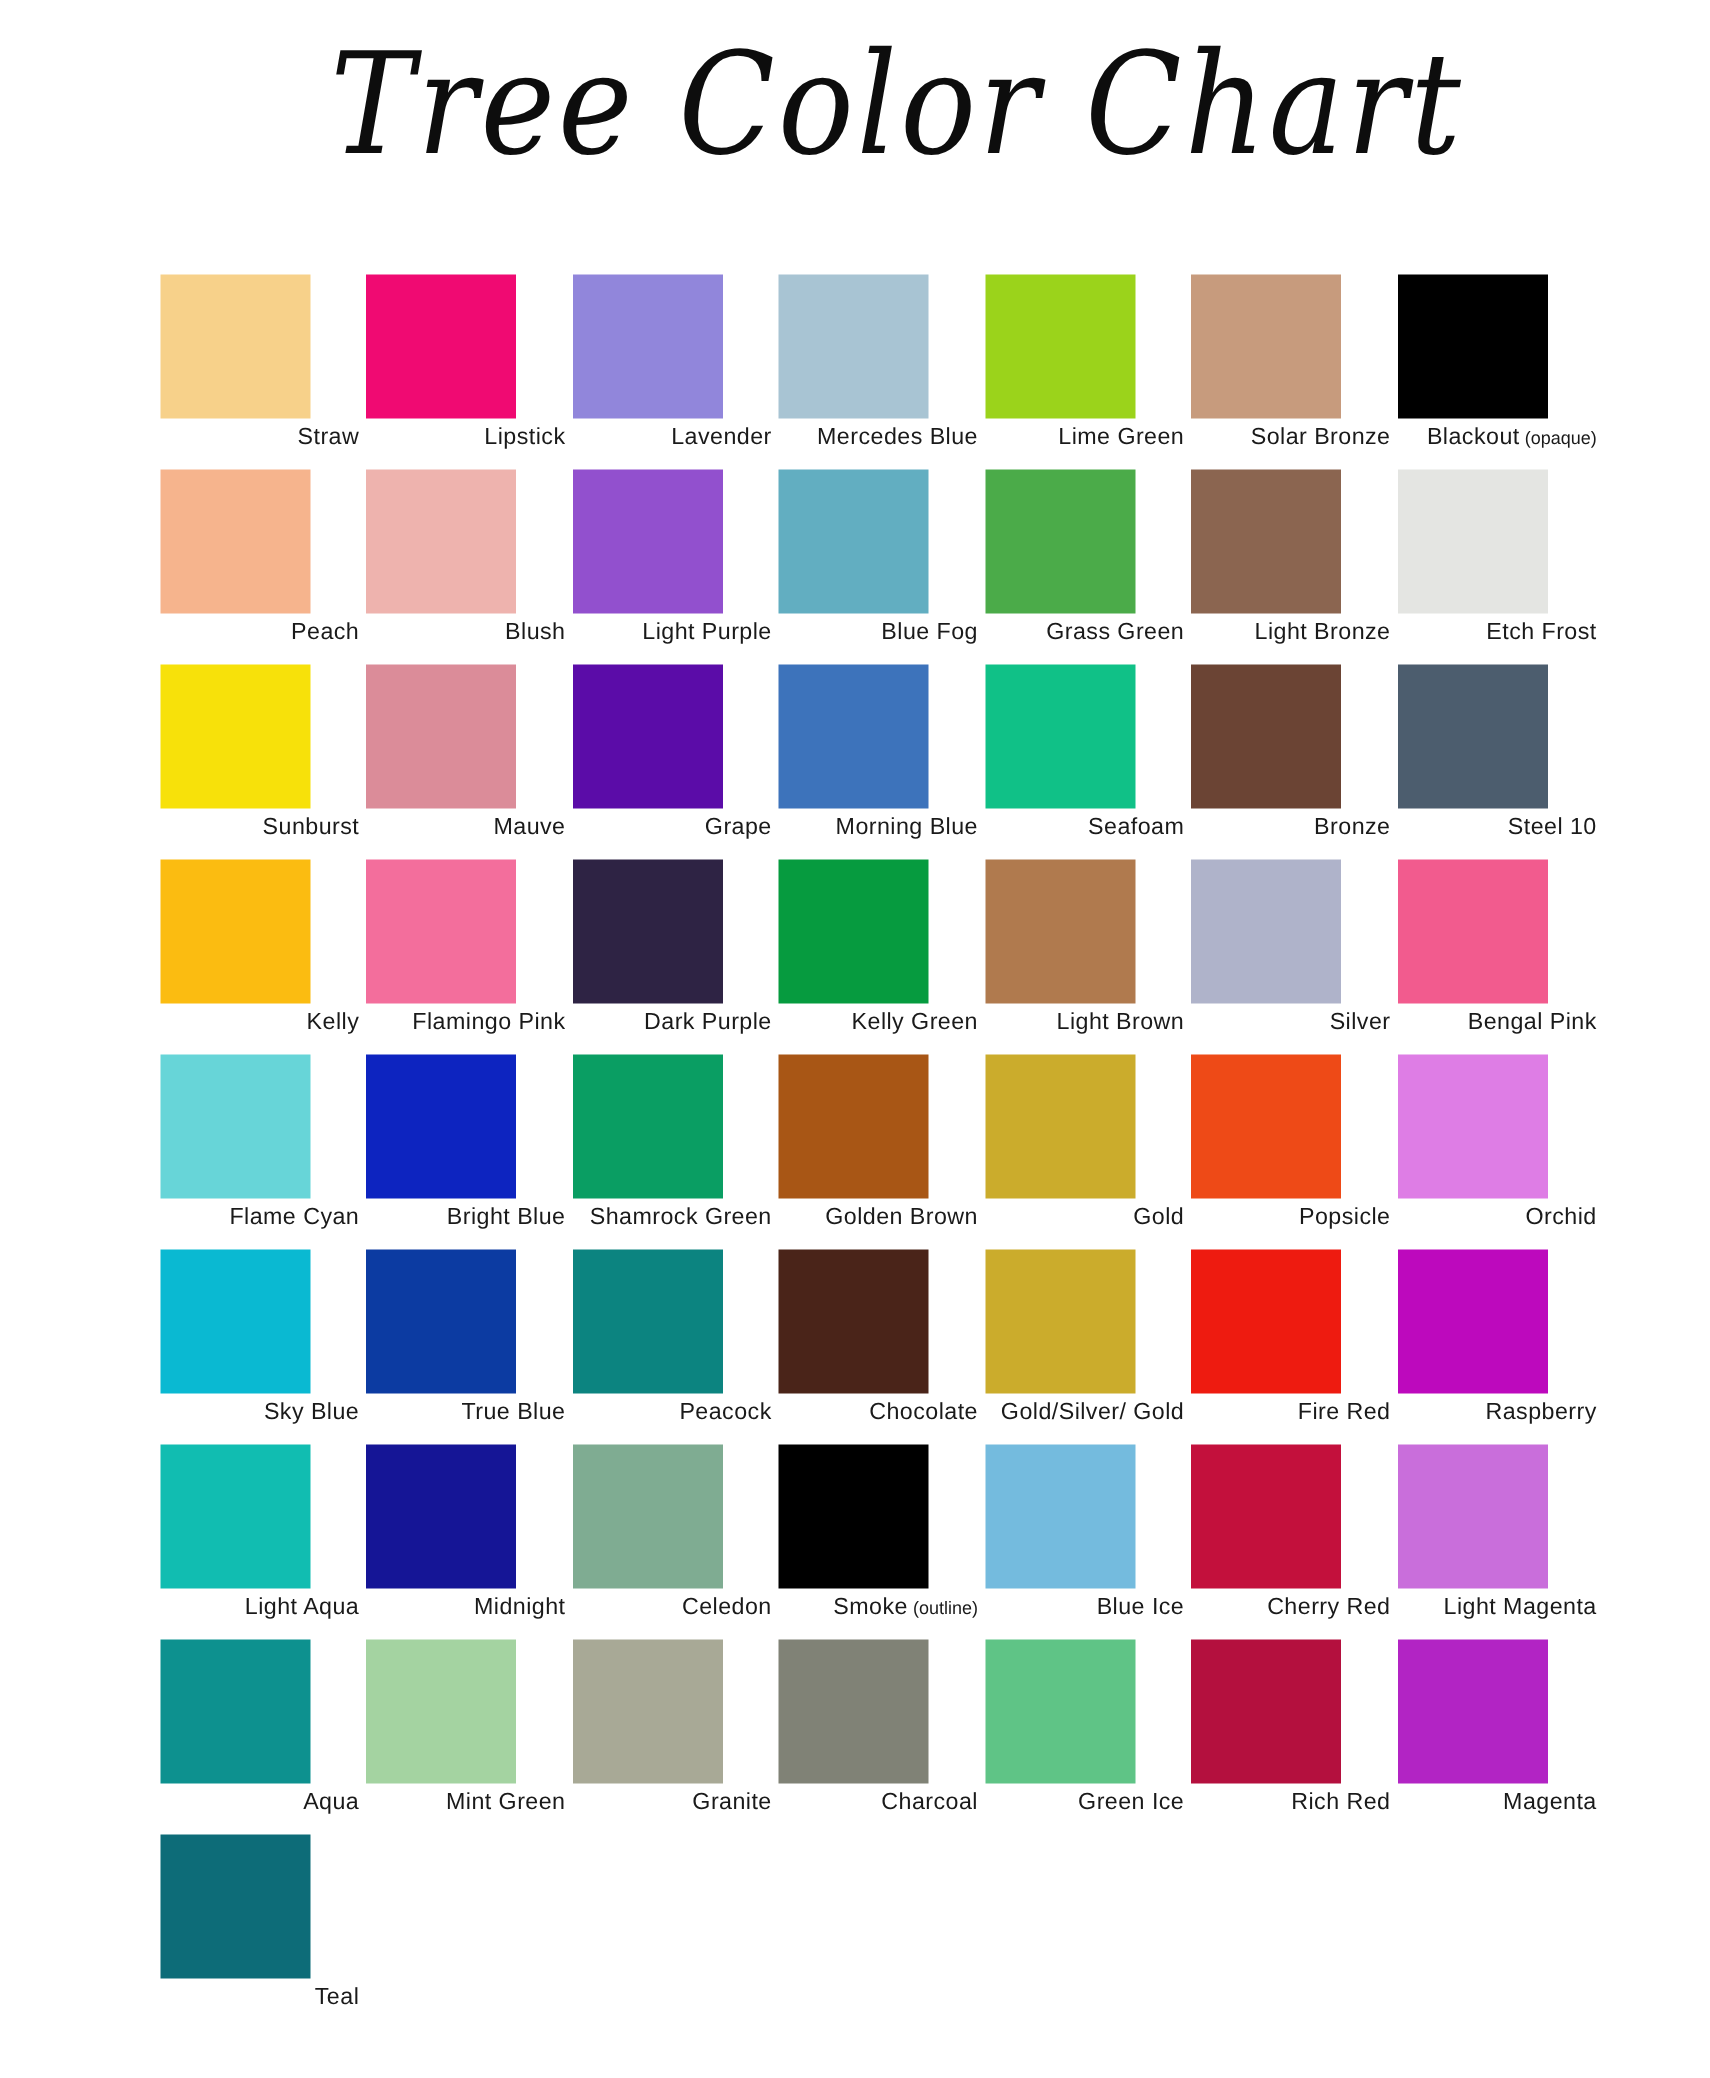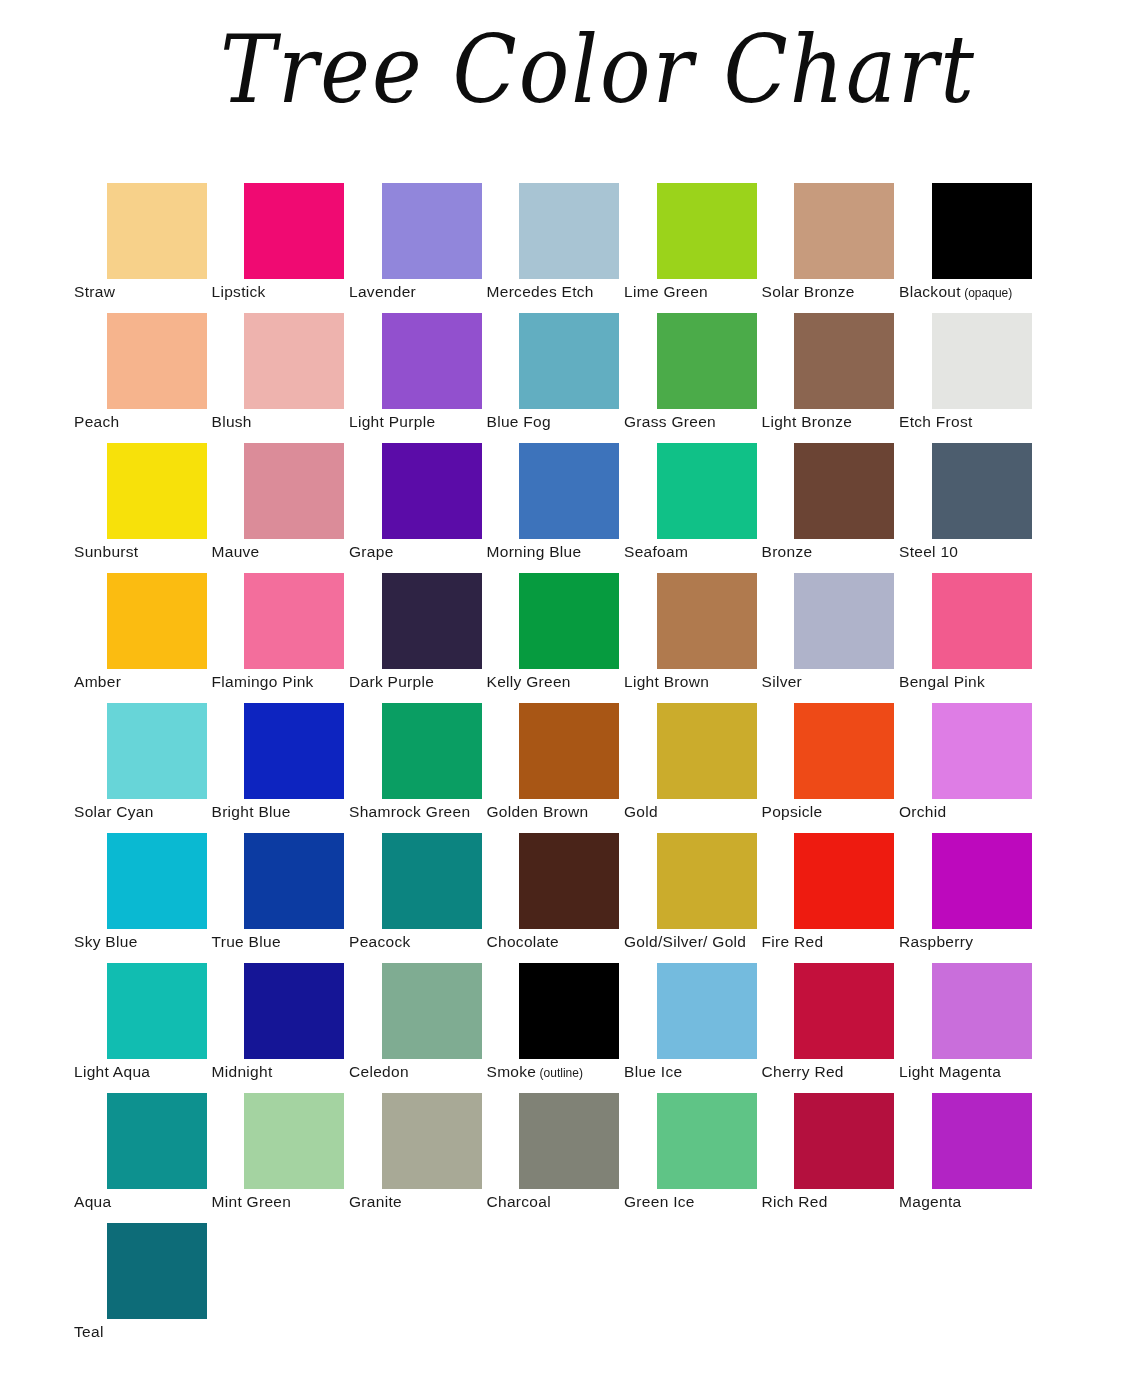--- a/index.html
+++ b/index.html
@@ -67,21 +67,21 @@
     height: 96px;
     margin: 0 auto;
     display: block;
   }
 
   .caption {
     position: absolute;
     left: -14px;
     right: -14px;
     top: 100px;
-    text-align: left;
+    text-align: right;
     font-family: "Liberation Sans", sans-serif;
     font-size: 15.5px;
     font-weight: 400;
     letter-spacing: 0.3px;
     color: #1a1a1a;
     white-space: nowrap;
   }
   .caption .note {
     font-size: 12px;
     letter-spacing: 0;
@@ -104,21 +104,21 @@
       <div class="cell">
         <div class="swatch" style="background: rgb(240, 10, 114);"></div>
         <div class="caption"><span class="name">Lipstick</span></div>
       </div>
       <div class="cell">
         <div class="swatch" style="background: rgb(145, 134, 219);"></div>
         <div class="caption"><span class="name">Lavender</span></div>
       </div>
       <div class="cell">
         <div class="swatch" style="background: rgb(168, 196, 211);"></div>
-        <div class="caption"><span class="name">Mercedes Etch</span></div>
+        <div class="caption"><span class="name">Mercedes Blue</span></div>
       </div>
       <div class="cell">
         <div class="swatch" style="background: rgb(155, 211, 27);"></div>
         <div class="caption"><span class="name">Lime Green</span></div>
       </div>
       <div class="cell">
         <div class="swatch" style="background: rgb(199, 155, 125);"></div>
         <div class="caption"><span class="name">Solar Bronze</span></div>
       </div>
       <div class="cell">
@@ -176,21 +176,21 @@
       <div class="cell">
         <div class="swatch" style="background: rgb(107, 68, 52);"></div>
         <div class="caption"><span class="name">Bronze</span></div>
       </div>
       <div class="cell">
         <div class="swatch" style="background: rgb(76, 93, 110);"></div>
         <div class="caption"><span class="name">Steel 10</span></div>
       </div>
       <div class="cell">
         <div class="swatch" style="background: rgb(251, 188, 17);"></div>
-        <div class="caption"><span class="name">Amber</span></div>
+        <div class="caption"><span class="name">Kelly</span></div>
       </div>
       <div class="cell">
         <div class="swatch" style="background: rgb(243, 110, 156);"></div>
         <div class="caption"><span class="name">Flamingo Pink</span></div>
       </div>
       <div class="cell">
         <div class="swatch" style="background: rgb(46, 35, 68);"></div>
         <div class="caption"><span class="name">Dark Purple</span></div>
       </div>
       <div class="cell">
@@ -204,21 +204,21 @@
       <div class="cell">
         <div class="swatch" style="background: rgb(175, 179, 202);"></div>
         <div class="caption"><span class="name">Silver</span></div>
       </div>
       <div class="cell">
         <div class="swatch" style="background: rgb(242, 91, 142);"></div>
         <div class="caption"><span class="name">Bengal Pink</span></div>
       </div>
       <div class="cell">
         <div class="swatch" style="background: rgb(103, 213, 216);"></div>
-        <div class="caption"><span class="name">Solar Cyan</span></div>
+        <div class="caption"><span class="name">Flame Cyan</span></div>
       </div>
       <div class="cell">
         <div class="swatch" style="background: rgb(13, 36, 192);"></div>
         <div class="caption"><span class="name">Bright Blue</span></div>
       </div>
       <div class="cell">
         <div class="swatch" style="background: rgb(10, 158, 99);"></div>
         <div class="caption"><span class="name">Shamrock Green</span></div>
       </div>
       <div class="cell">

